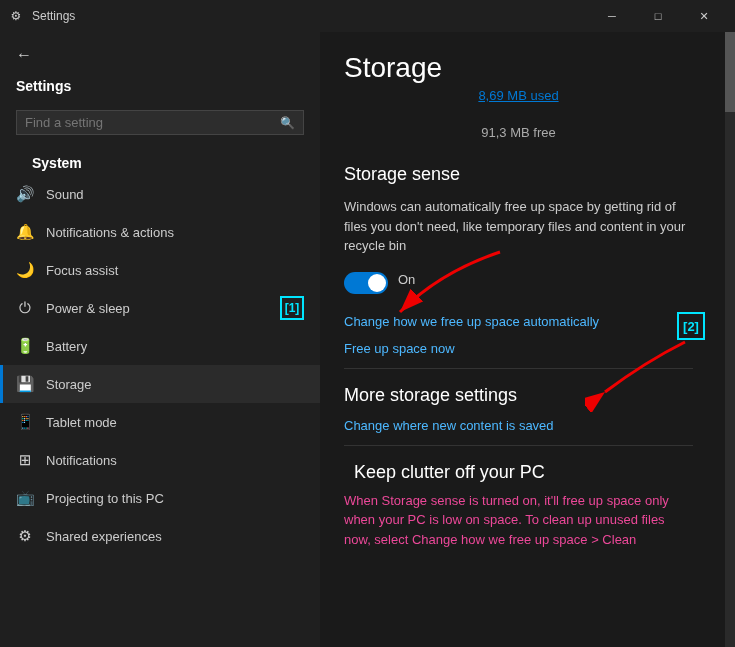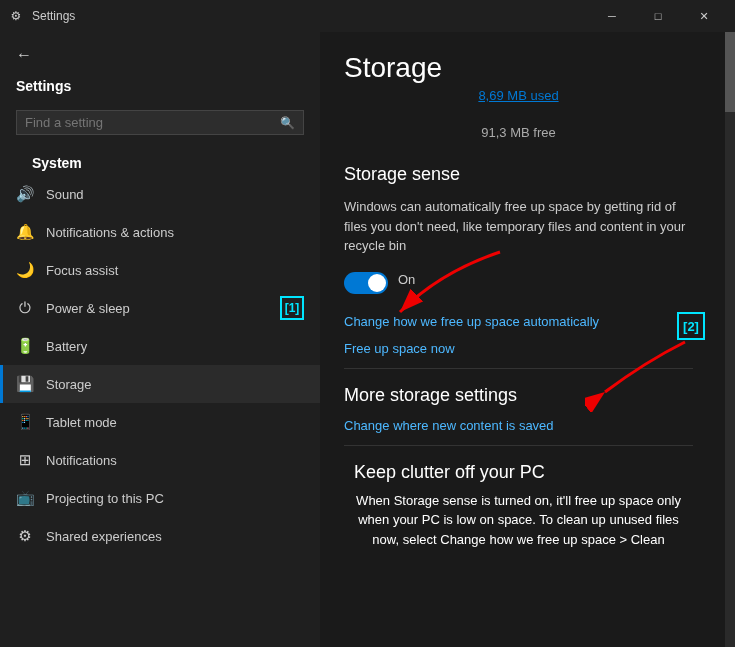--- a/index.html
+++ b/index.html
@@ -273,24 +273,23 @@
     }
 
     .clutter-title {
       color: #ffffff;
       font-size: 18px;
       font-weight: 400;
       margin-bottom: 8px;
       margin-left: 10px;
     }
     .clutter-desc {
-      color: #ffffff;
+      color: #ec4899;
       font-size: 13px;
       line-height: 1.5;
-      text-align: center;
     }
 
     
     .watermark {
       position: absolute;
       bottom: 110px;
       left: 50%;
       transform: translateX(-50%);
       color: #00e5ff;
       font-size: 18px;

